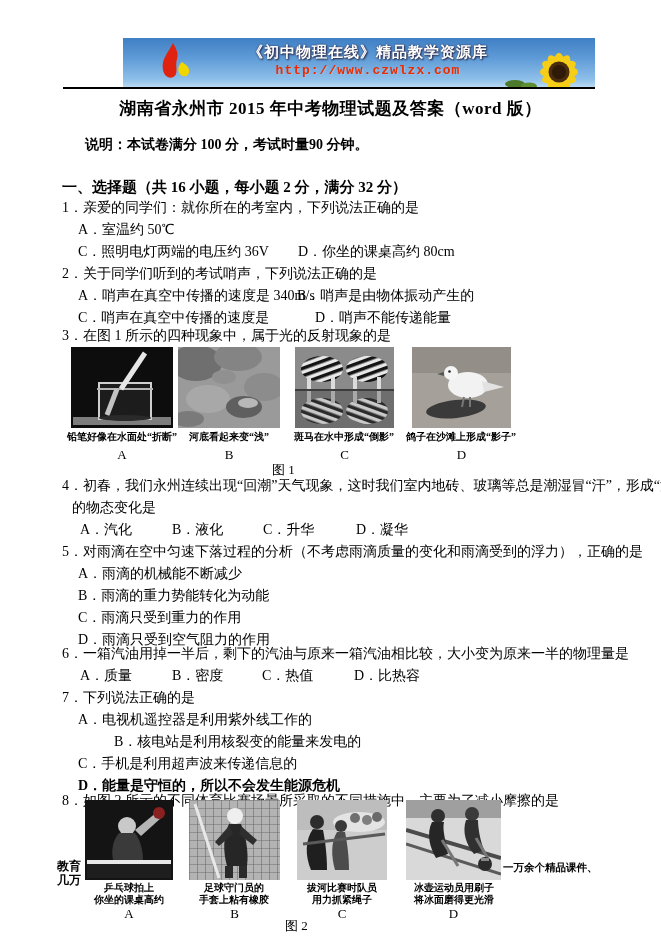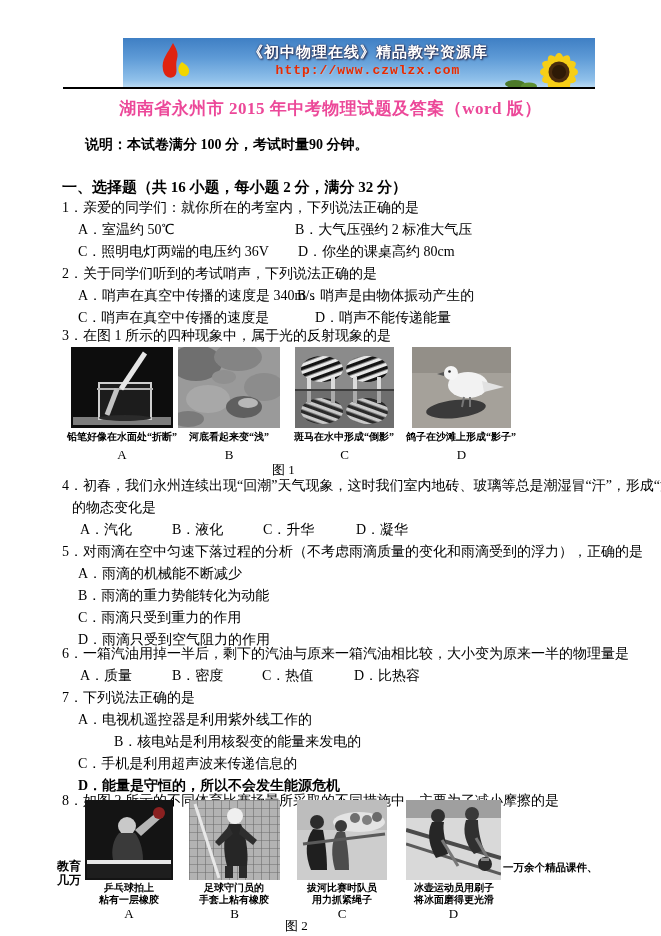--- a/index.html
+++ b/index.html
@@ -26,21 +26,21 @@
   #banner-url {
     position:absolute; left:130px; top:25px; width:230px; text-align:center;
     color:#e82b00; font-weight:bold; font-size:13px;
     font-family:Liberation Mono, monospace; letter-spacing:1px;
     text-shadow:1px 1px 1px #9dbfe2;
   }
   #hr-line { position:absolute; left:63px; top:87px; width:532px; height:2px; background:#000; }
   
   #doc-title {
     position:absolute; left:0; top:97px; width:661px; text-align:center;
-    color:#ec4899; font-weight:bold; font-size:17px; letter-spacing:0.5px;
+    color:#000000; font-weight:bold; font-size:17px; letter-spacing:0.5px;
   }
   #doc-note { position:absolute; left:85px; top:136px; font-size:14px; font-weight:bold; }
   #section-heading { position:absolute; left:62px; top:178px; font-size:15px; font-weight:bold; }
   
   .q { position:absolute; font-size:14px; white-space:nowrap; }
   .cap { position:absolute; font-size:10px; font-weight:bold; text-align:center; white-space:nowrap; }
   .cap2 { position:absolute; font-size:10px; font-weight:bold; text-align:center; line-height:12px; }
   .letter { position:absolute; font-size:13px; text-align:center; }
   .figlabel { position:absolute; font-size:13px; }
   .photo { position:absolute; overflow:hidden; }
@@ -83,21 +83,20 @@
     </span>
   </div>
   <div id="hr-line"></div>
 
   <div id="doc-title">湖南省永州市 2015 年中考物理试题及答案（word 版）</div>
   <div id="doc-note">说明：本试卷满分 100 分，考试时量90 分钟。</div>
   <div id="section-heading">一、选择题（共 16 小题，每小题 2 分，满分 32 分）</div>
 
   <div class="q" style="left:62px; top:199px;">1．亲爱的同学们：就你所在的考室内，下列说法正确的是</div>
   <div class="q" style="left:78px; top:221px;">A．室温约 50℃</div>
-  <div class="q" style="left:295px; top:221px;">B．大气压强约 2 标准大气压</div>
   <div class="q" style="left:78px; top:243px;">C．照明电灯两端的电压约 36V</div>
   <div class="q" style="left:298px; top:243px;">D．你坐的课桌高约 80cm</div>
 
   <div class="q" style="left:62px; top:265px;">2．关于同学们听到的考试哨声，下列说法正确的是</div>
   <div class="q" style="left:78px; top:287px;">A．哨声在真空中传播的速度是 340m/s</div>
   <div class="q" style="left:297px; top:287px;">B．哨声是由物体振动产生的</div>
   <div class="q" style="left:78px; top:309px;">C．哨声在真空中传播的速度是</div>
   <div class="q" style="left:315px; top:309px;">D．哨声不能传递能量</div>
 
   <div class="q" style="left:62px; top:327px;">3．在图 1 所示的四种现象中，属于光的反射现象的是</div>
@@ -264,21 +263,21 @@
       <path d="M60 20 C56 32 60 44 68 54 L78 50 C74 40 72 28 72 20 Z" fill="#303030"></path>
       <line x1="36" y1="40" x2="52" y2="66" stroke="#777" stroke-width="3"></line>
       <line x1="70" y1="38" x2="84" y2="62" stroke="#777" stroke-width="3"></line>
       <circle cx="79" cy="64" r="7" fill="#2b2b2b"></circle>
       <rect x="75" y="58" width="8" height="3" fill="#888"></rect>
     </svg>
   </div>
 
   <div class="cap2" style="left:74px;    top:882px; width:110px;">
     <div>乒乓球拍上</div>
-    <div>粘有一层橡胶</div>
+    <div>你坐的课桌高约</div>
   </div>
   <div class="cap2" style="left:179px;   top:882px; width:110px;">
     <div>足球守门员的</div>
     <div>手套上粘有橡胶</div>
   </div>
   <div class="cap2" style="left:287px;   top:882px; width:110px;">
     <div>拔河比赛时队员</div>
     <div>用力抓紧绳子</div>
   </div>
   <div class="cap2" style="left:398px;   top:882px; width:112px;">

